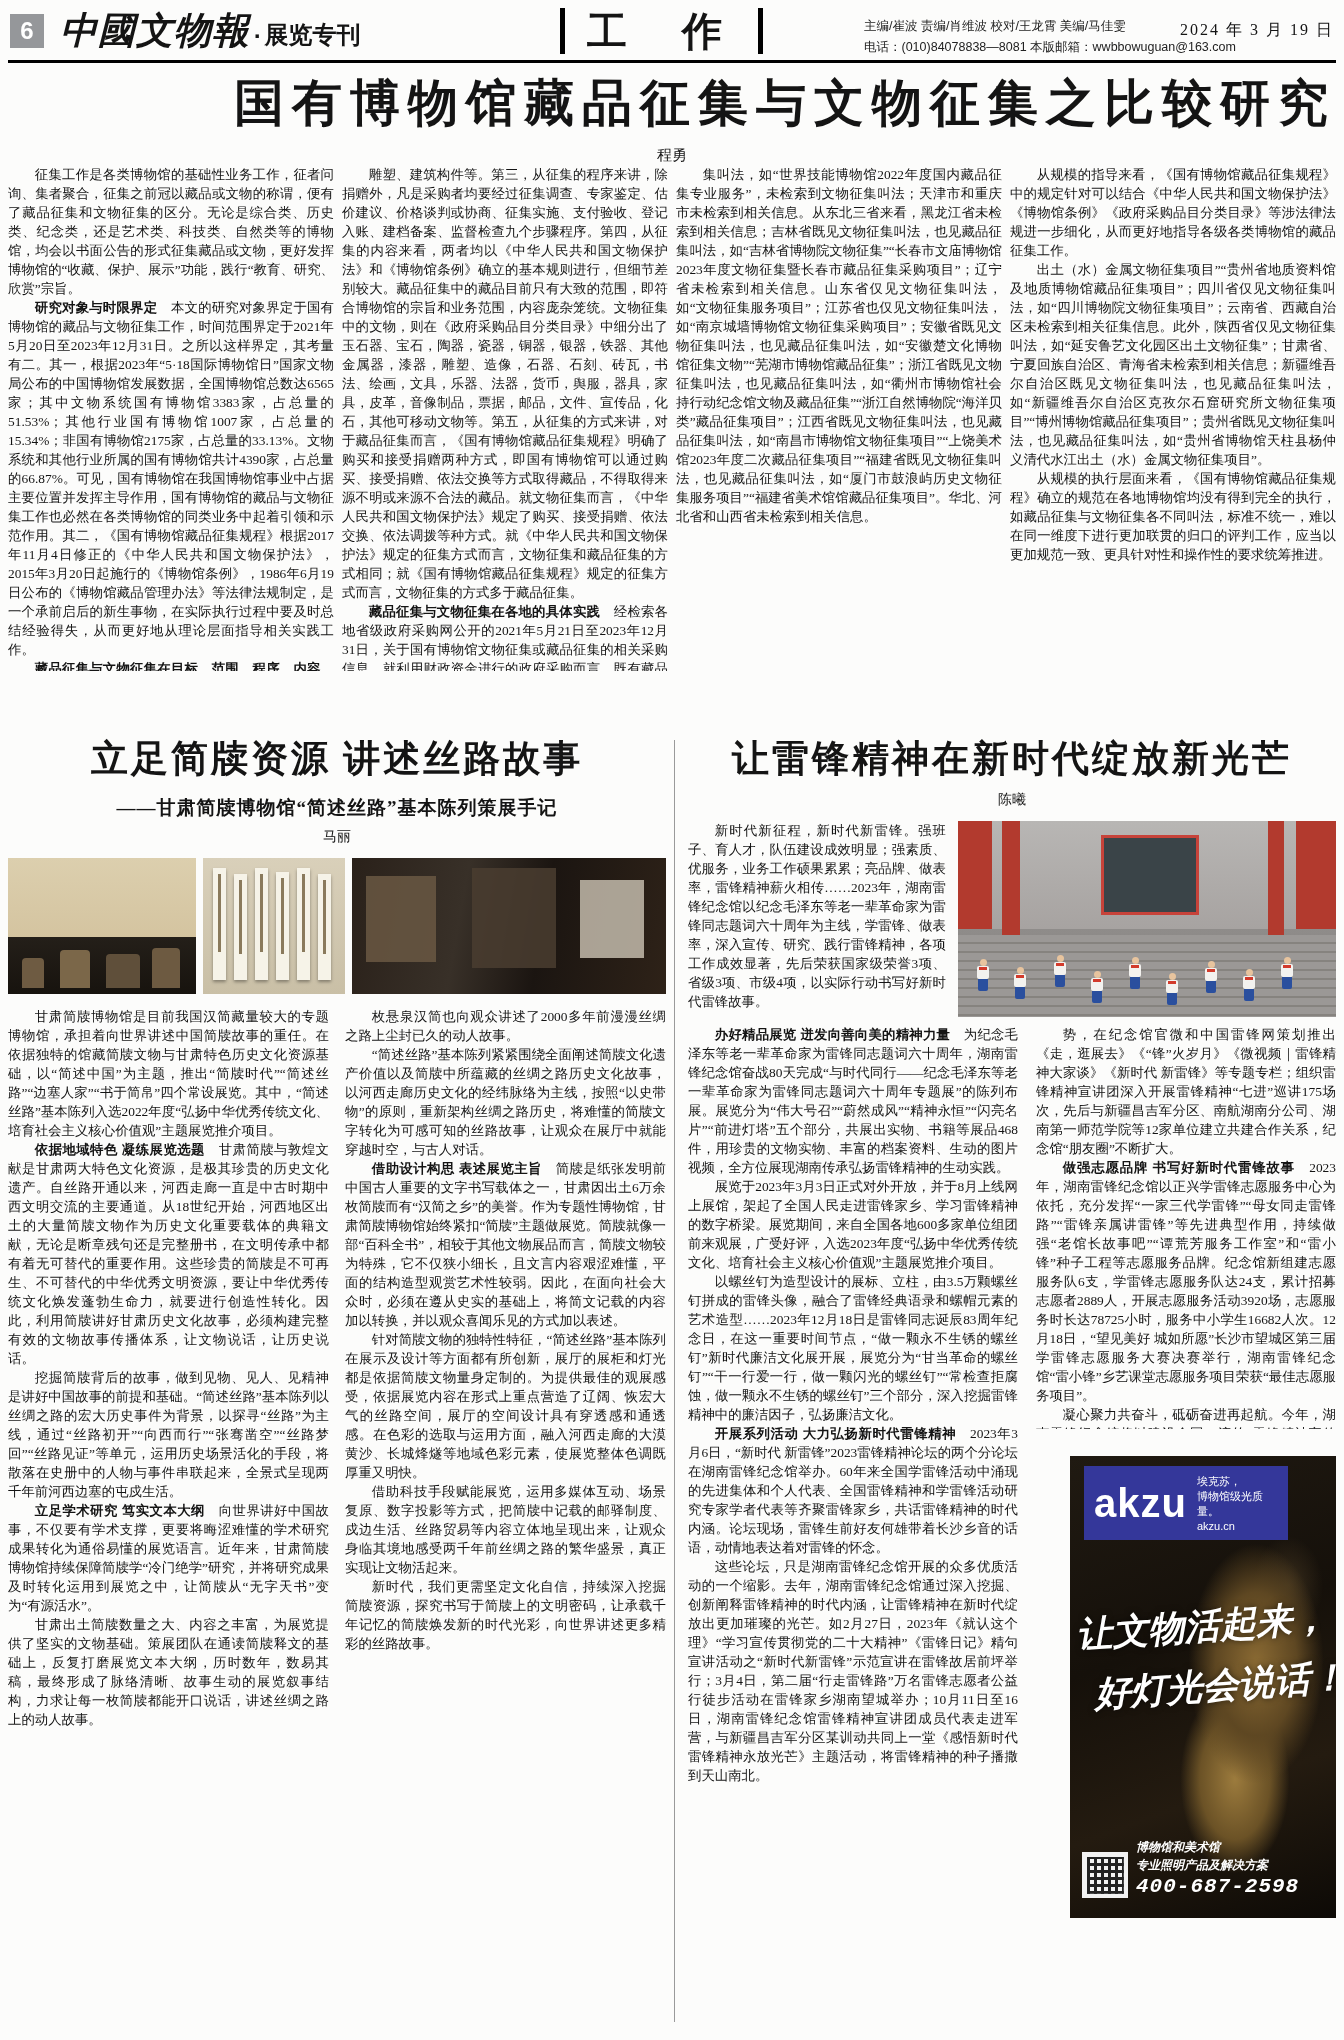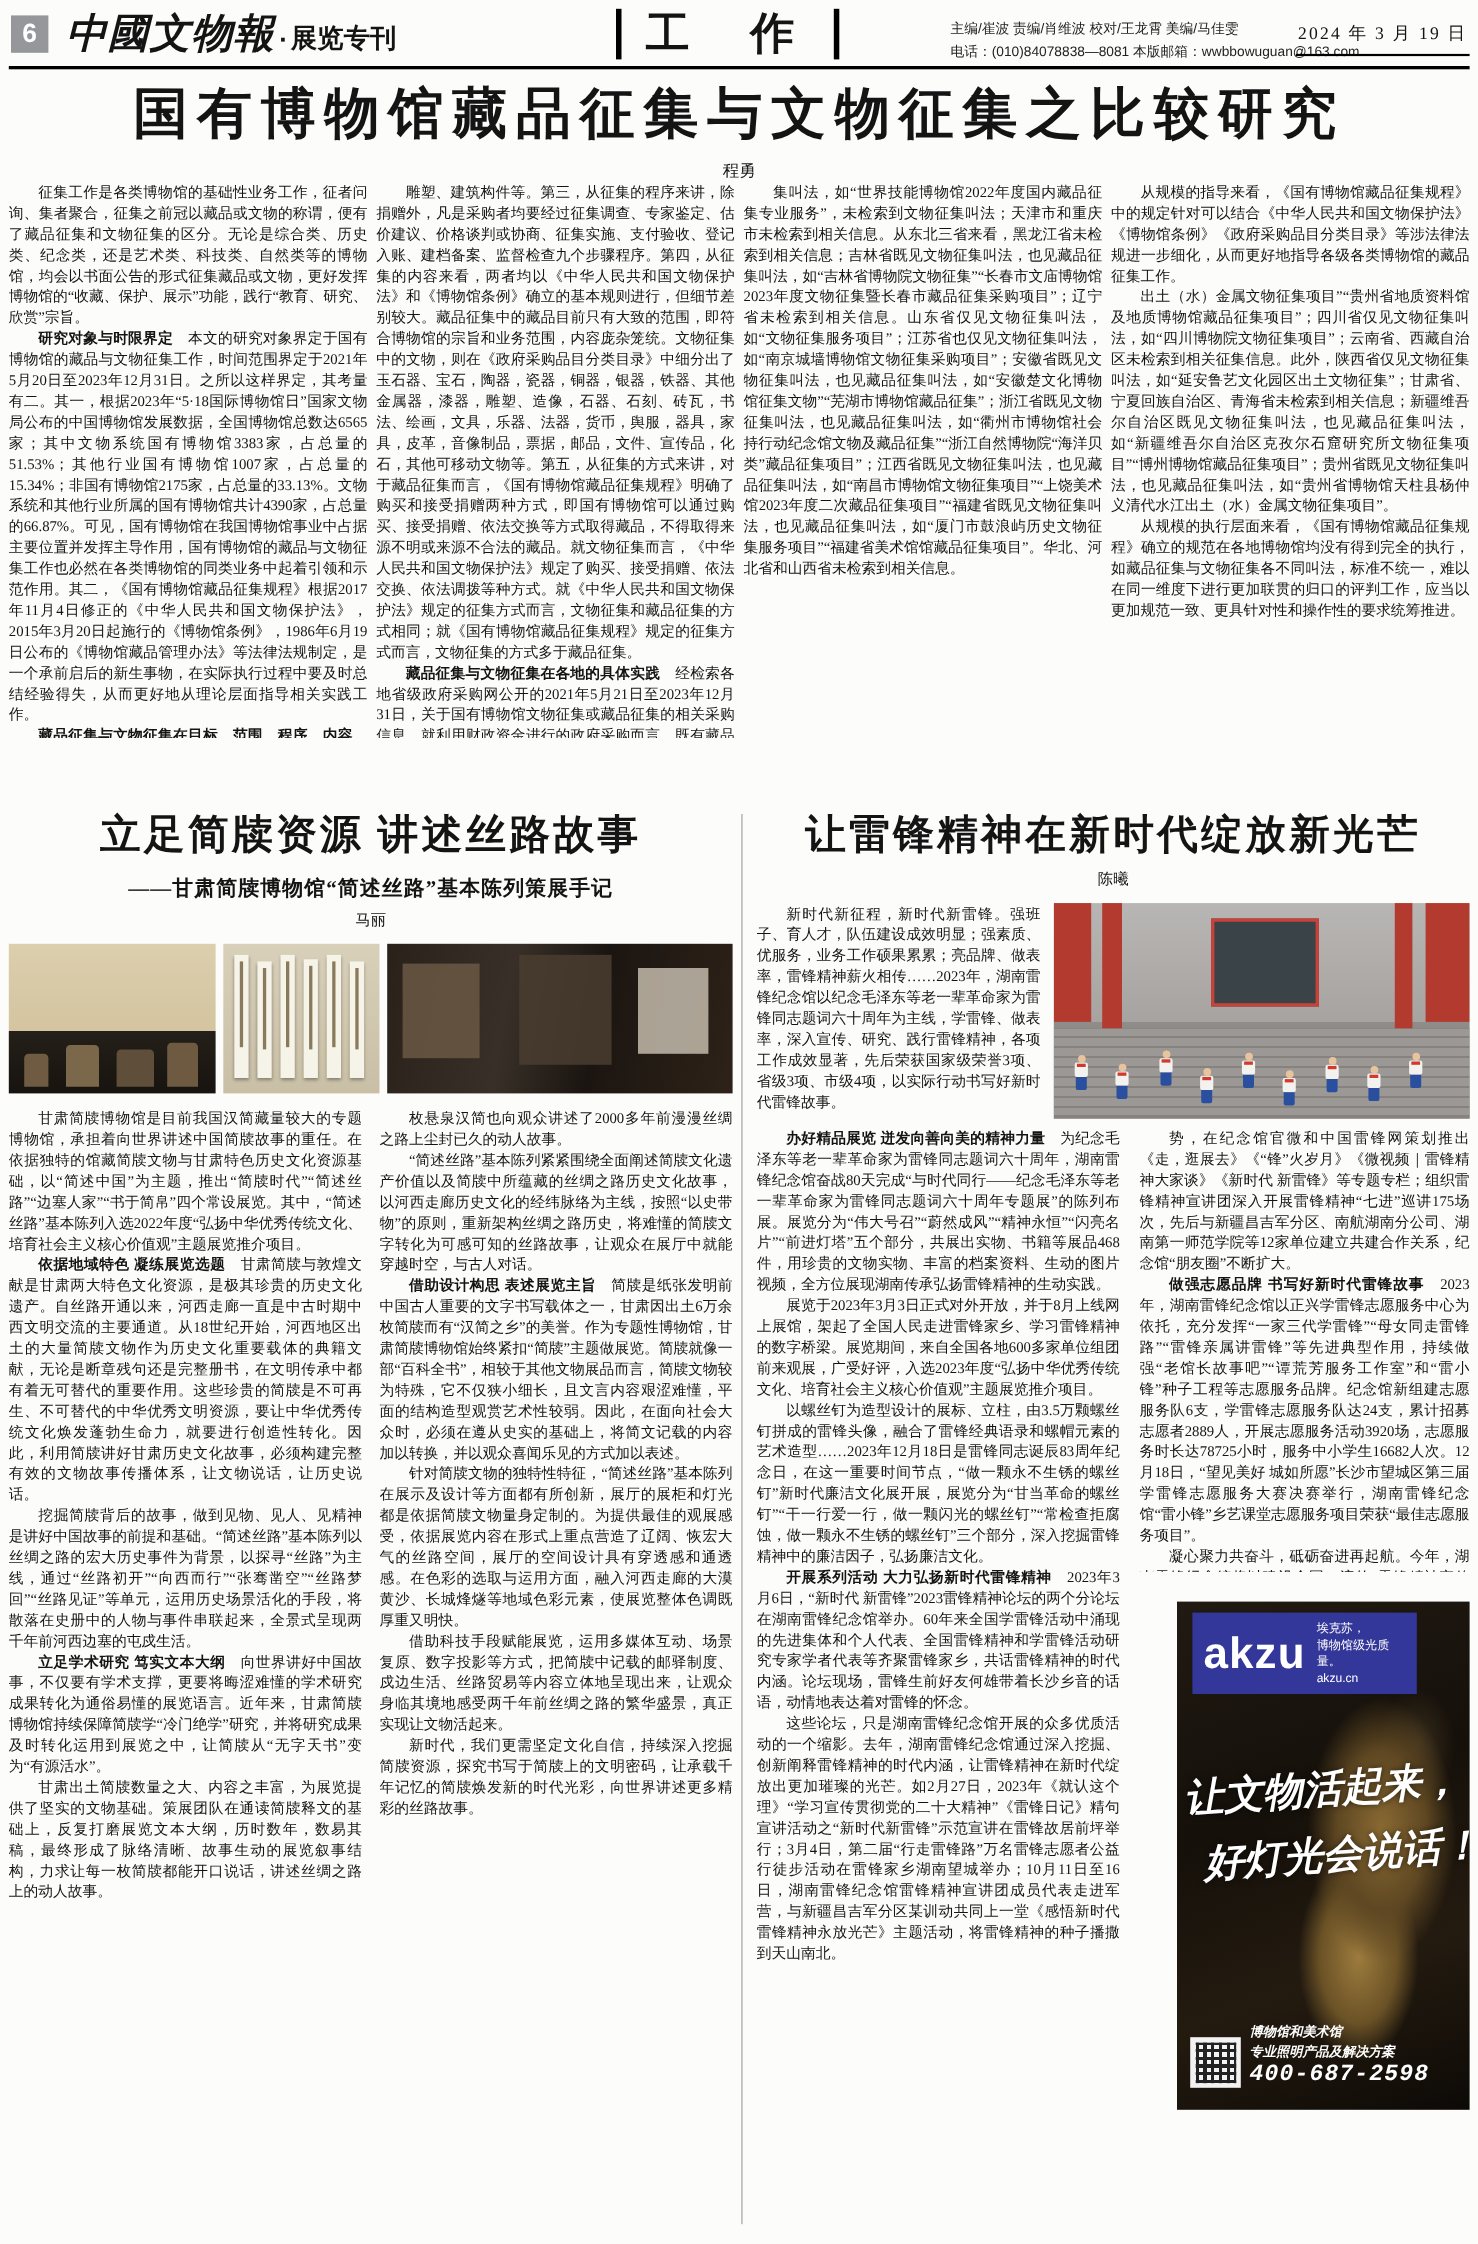--- a/index.html
+++ b/index.html
@@ -10,28 +10,28 @@
   .pagenum{position:absolute;left:2px;top:8px;width:34px;height:34px;background:#95979a;color:#fff;
            font:bold 24px/34px "Liberation Sans",sans-serif;text-align:center;}
   .masthead{position:absolute;left:52px;top:0;white-space:nowrap;}
   .masthead .brand{font-size:37px;font-weight:900;font-style:italic;letter-spacing:1px;}
   .masthead .edition{font-size:24px;font-weight:bold;font-family:Liberation Mono, monospace;}
   .section{position:absolute;left:552px;top:2px;display:flex;align-items:center;gap:14px;}
   .section .bar{width:5px;height:46px;background:#000;}
   .section .sec-label{font:900 40px/46px "Liberation Sans",sans-serif;letter-spacing:22px;padding-left:8px;}
   .credits{position:absolute;left:856px;top:10px;font:12.5px/1.65 "Liberation Sans",sans-serif;color:#222;}
   .dateline{position:absolute;right:0;top:14px;font-size:16px;letter-spacing:2px;
-            border-bottom:2px solid #000;padding:0 2px 8px 2px;}
+            border-bottom:2px solid #000;padding:0 2px 20px 2px;}
   
   .bodycol{font-size:13.4px;line-height:19px;text-align:justify;overflow:hidden;}
   .bodycol p{margin:0;text-indent:2em;}
   .bodycol p b{font-family:"Liberation Sans",sans-serif;font-weight:bold;}
   
   .a1{position:absolute;left:8px;top:70px;width:1328px;}
-  .a1 .headline{font-size:50px;font-weight:900;text-align:center;letter-spacing:8px;white-space:nowrap;}
+  .a1 .headline{font-size:50px;font-weight:900;text-align:right;letter-spacing:8px;white-space:nowrap;}
   .byline{text-align:center;font-size:15px;margin-top:9px;}
   .a1cols{display:flex;gap:8px;height:506px;}
   .a1cols .bodycol{flex:1;}
   
   .vdiv{position:absolute;left:674px;top:740px;width:1px;height:1282px;background:#9a9a9a;}
   
   .a2{position:absolute;left:8px;top:734px;width:658px;}
   .h2line{font-size:37px;font-weight:900;text-align:center;letter-spacing:3px;white-space:nowrap;}
   .subtitle{text-align:center;font-size:19px;font-weight:bold;margin-top:11px;letter-spacing:1px;}
   .byline-sm{text-align:center;font-size:14px;margin-top:7px;}

